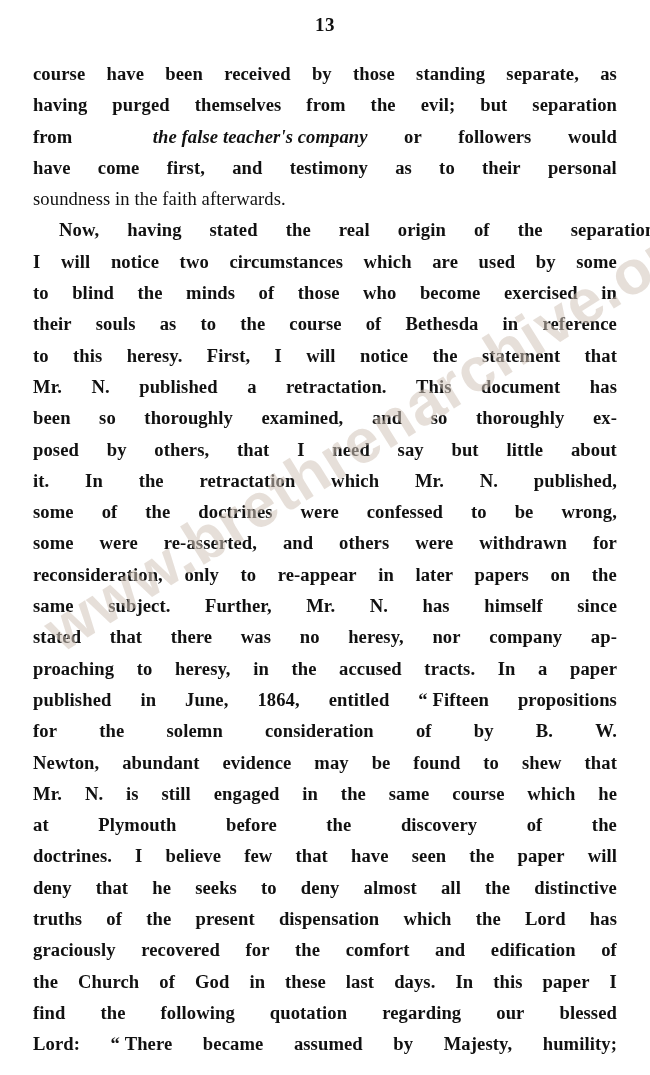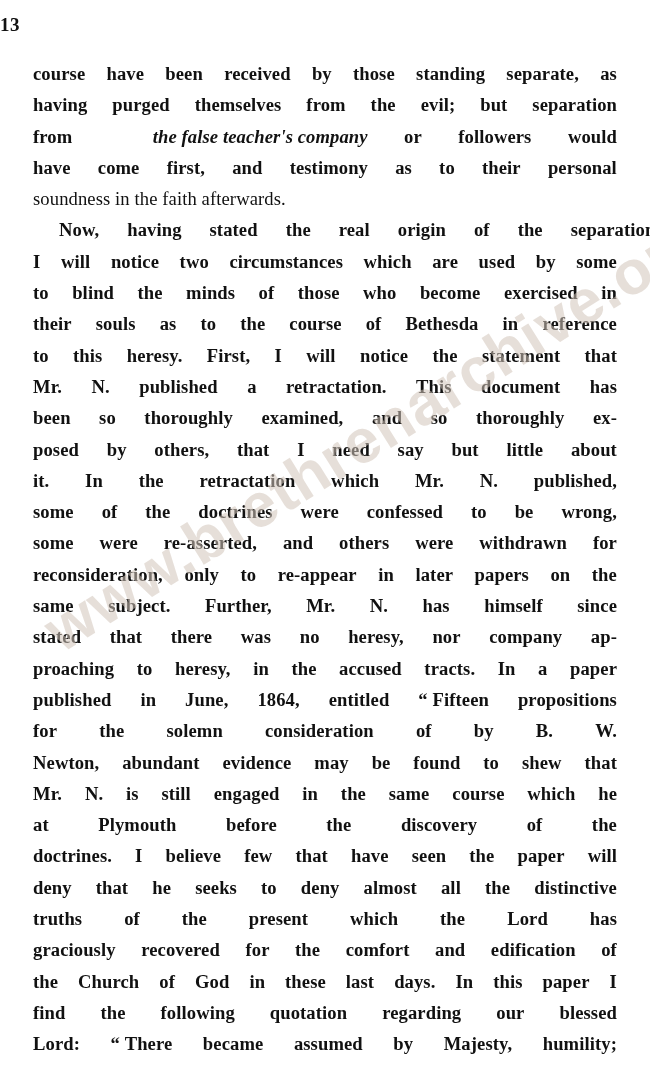--- a/index.html
+++ b/index.html
@@ -19,21 +19,21 @@
     position: absolute;
     inset: 0;
     width: 650px;
     height: 1075px;
   }
   .page-number {
     position: absolute;
     top: 14px;
     left: 0;
     width: 650px;
-    text-align: left;
+    text-align: center;
     font-size: 19px;
     font-weight: bold;
     letter-spacing: 0.5px;
   }
   .body-text {
     position: absolute;
     top: 58px;
     left: 33px;
     width: 584px;
   }
@@ -387,20 +387,21 @@
           <span>almost</span>
           <span>all</span>
           <span>the</span>
           <span>distinctive</span>
         </span>
       <span class="line just">
           <span>truths</span>
           <span>of</span>
           <span>the</span>
           <span>present</span>
+          <span>dispensation</span>
           <span>which</span>
           <span>the</span>
           <span>Lord</span>
           <span>has</span>
         </span>
       <span class="line just">
           <span>graciously</span>
           <span>recovered</span>
           <span>for</span>
           <span>the</span>

